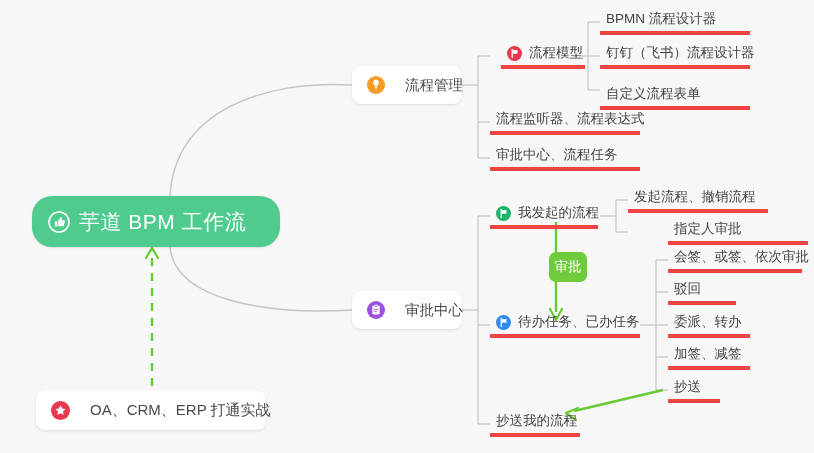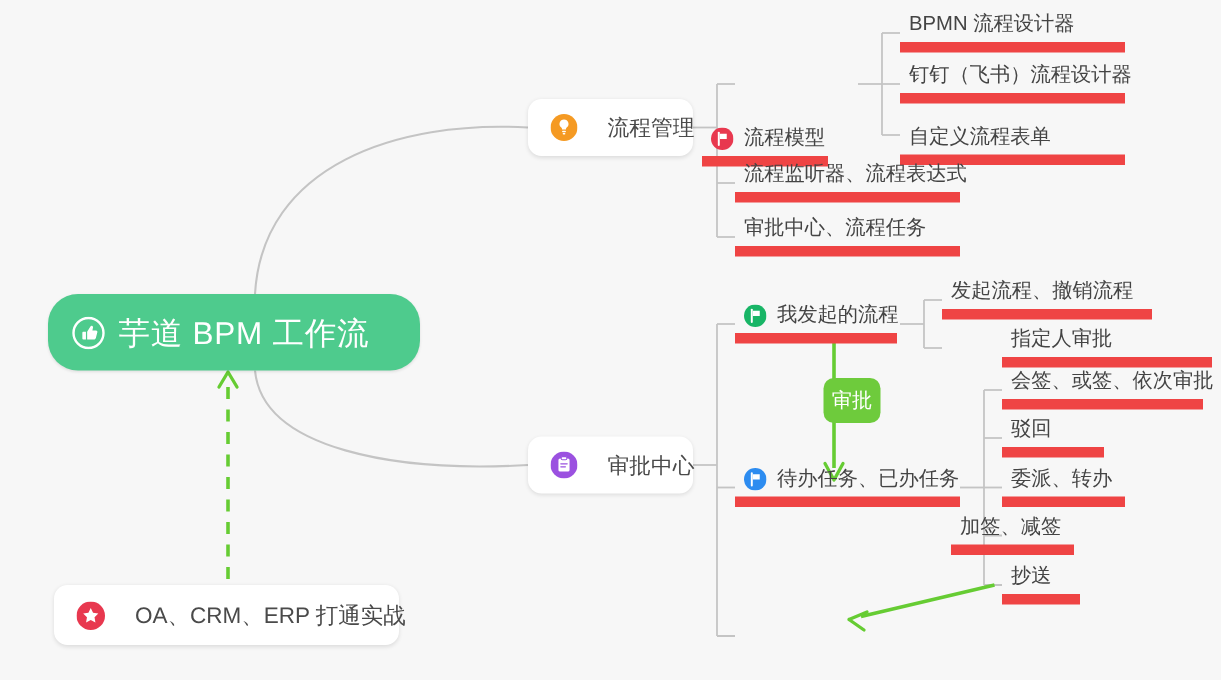--- a/index.html
+++ b/index.html
@@ -74,21 +74,21 @@
   #node-integration { left: 36px; top: 390px; width: 230px; height: 40px; }
   #node-integration .label { font-size: 15px; }
 
   
   .leaf {
     position: absolute;
     display: flex;
     align-items: flex-end;
     padding: 0 6px 4px 6px;
     box-sizing: border-box;
-    border-bottom: 7px solid #ef4444;
+    border-bottom: 4px solid #ef4444;
     height: 26px;
     white-space: nowrap;
   }
   .leaf .label {
     color: #444444;
     font-size: 13.5px;
     line-height: 16px;
   }
   .leaf .label.with-icon { margin-left: 7px; }
 
@@ -192,21 +192,21 @@
       <svg width="18" height="18" viewBox="0 0 18 18">
         <circle cx="9" cy="9" r="9" fill="#F59A23"></circle>
         <path d="M9 3.6a3 3 0 0 0-1.8 5.4c.3.25.5.6.5 1v.3h2.6v-.3c0-.4.2-.75.5-1A3 3 0 0 0 9 3.6z" fill="#ffffff"></path>
         <rect x="7.7" y="11.1" width="2.6" height="1" rx="0.5" fill="#ffffff"></rect>
         <rect x="8.1" y="12.6" width="1.8" height="1" rx="0.5" fill="#ffffff"></rect>
       </svg>
     </span>
     <span class="label">流程管理</span>
   </div>
 
-  <div class="leaf" style="left:468px; top:43px; width:84px;margin-top:42px;">
+  <div class="leaf" style="left:501px; top:43px; width:84px;">
     <span class="icon">
       <svg width="15" height="15" viewBox="0 0 15 15">
         <circle cx="7.5" cy="7.5" r="7.5" fill="#E8384F"></circle>
         <path d="M5.2 3.4v8.2" stroke="#ffffff" stroke-width="1.3" stroke-linecap="round"></path>
         <path d="M5.9 4.1h4.6v3.6H5.9z" fill="#ffffff"></path>
       </svg>
     </span>
     <span class="label with-icon">流程模型</span>
   </div>
 
@@ -274,27 +274,30 @@
 
   <div class="leaf" style="left:668px; top:247px; width:134px;">
     <span class="label">会签、或签、依次审批</span>
   </div>
   <div class="leaf" style="left:668px; top:279px; width:68px;">
     <span class="label">驳回</span>
   </div>
   <div class="leaf" style="left:668px; top:312px; width:82px;">
     <span class="label">委派、转办</span>
   </div>
-  <div class="leaf" style="left:634px; top:344px; width:82px;">
+  <div class="leaf" style="left:668px; top:344px; width:82px;">
     <span class="label">加签、减签</span>
   </div>
   <div class="leaf" style="left:668px; top:377px; width:52px;">
     <span class="label">抄送</span>
   </div>
 
+  <div class="leaf" style="left:490px; top:411px; width:90px;">
+    <span class="label">抄送我的流程</span>
+  </div>
 
   <div class="card-node" id="node-integration">
     <span class="icon">
       <svg width="19" height="19" viewBox="0 0 19 19">
         <circle cx="9.5" cy="9.5" r="9.5" fill="#E8384F"></circle>
         <path d="M9.5 4.3l1.55 3.2 3.5.5-2.53 2.45.6 3.47-3.12-1.64-3.12 1.64.6-3.47L4.45 8l3.5-.5z" fill="#ffffff"></path>
       </svg>
     </span>
     <span class="label">OA、CRM、ERP 打通实战</span>
   </div>

